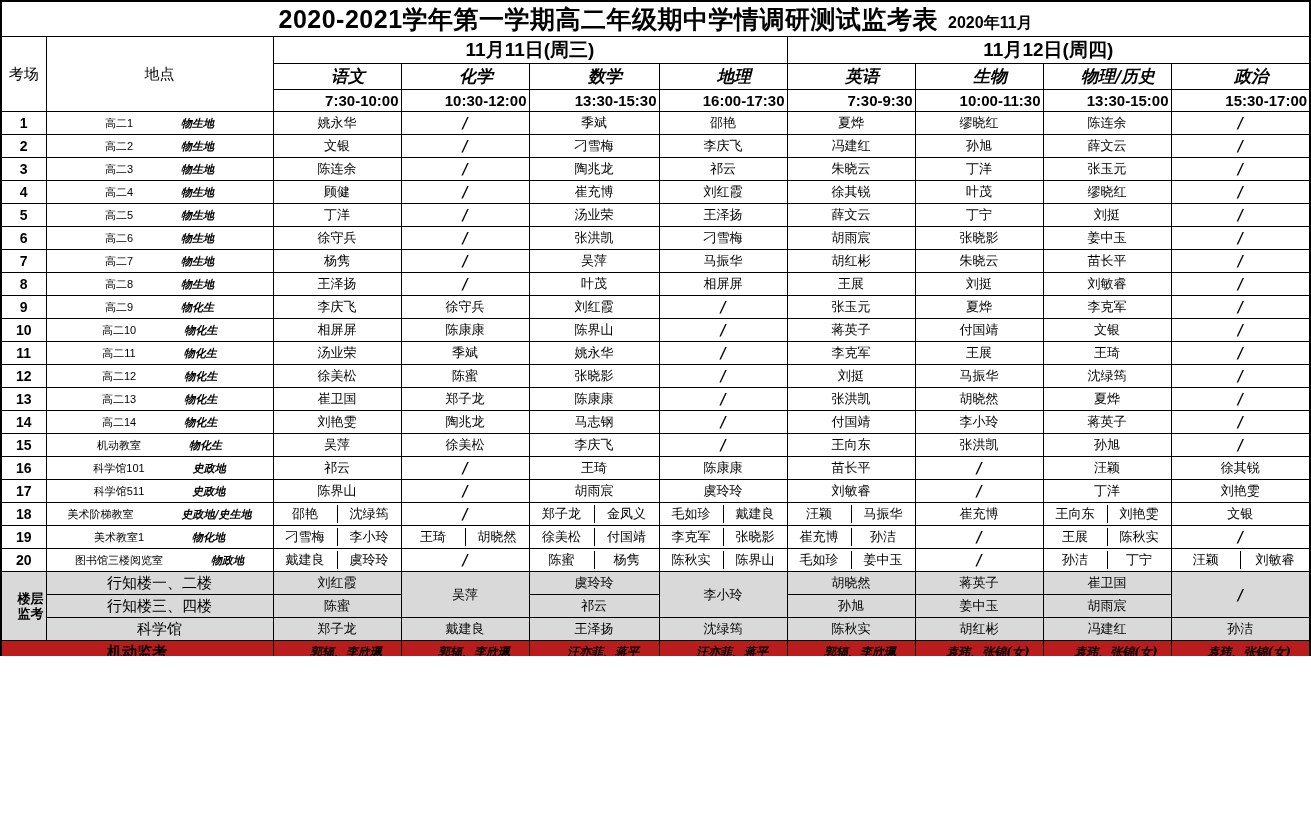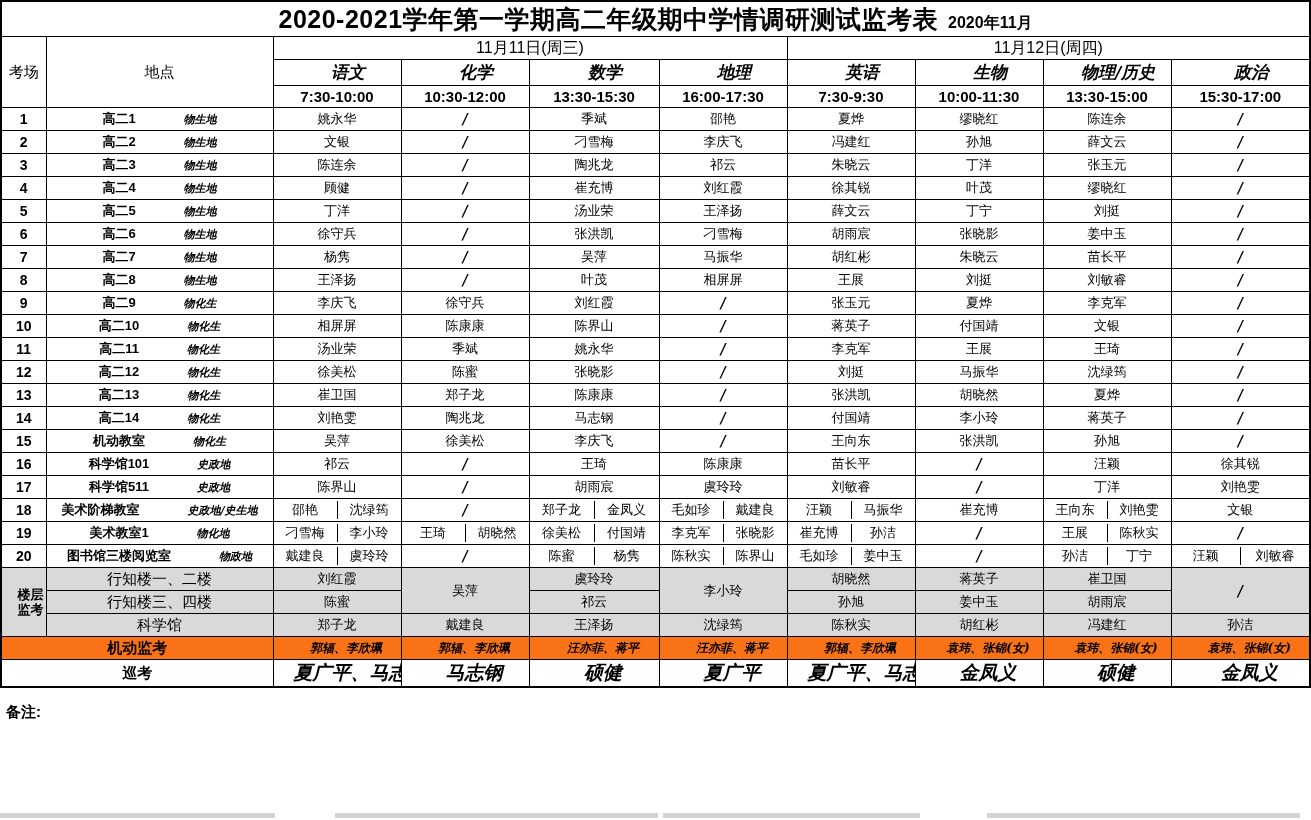--- a/index.html
+++ b/index.html
@@ -1,45 +1,45 @@
 <!DOCTYPE html>
 <html><head>
 <meta charset="utf-8">
 <style>
   html,body{margin:0;padding:0;background:#fff;}
   body{width:1311px;height:820px;font-family:"Liberation Sans",sans-serif;color:#000;}
-  .page{position:relative;width:1311px;height:820px;background:#fff;overflow:hidden;}
+  .page{position:relative;width:1311px;height:656px;background:#fff;overflow:hidden;}
   table{border-collapse:collapse;table-layout:fixed;width:1309px;border:2px solid #000;margin:0;}
   td{border:1px solid #000;text-align:center;vertical-align:middle;overflow:hidden;padding:0 2px;white-space:nowrap;}
   .title-row td{height:34px;border-bottom:1px solid #000;}
   .t-title{font-size:25px;font-weight:bold;letter-spacing:0.5px;}
   .t-sub{font-size:16px;font-weight:bold;margin-left:10px;}
   .h1 td{height:22px;}
   .h2 td{height:25px;padding-left:24px;}
   .h3 td{height:21px;}
   tbody tr{height:23px;}
   .printed{font-weight:bold;}
   .hdr{font-size:15px;font-weight:normal;}
-  .date{font-size:16px;font-weight:normal;}
+  .date{font-size:19px;font-weight:bold;}
   .subj{font-family:"DejaVu Serif",serif;font-style:italic;font-weight:bold;font-size:17px;}
-  .time{font-size:15px;font-weight:bold;}
+  .time{font-size:15px;font-weight:bold;text-align:right;}
   .room{font-size:14px;}
   .locwrap{display:flex;align-items:center;justify-content:center;gap:8px;}
-  .locname{font-size:13px;font-weight:bold;}
+  .locname{font-size:11px;font-weight:normal;}
   .tag{font-family:"DejaVu Serif",serif;font-style:italic;font-size:11px;font-weight:bold;margin-left:40px;}
   .name{font-family:"DejaVu Serif",serif;font-size:13px;}
   .slash{font-family:"DejaVu Serif",serif;font-style:italic;font-weight:bold;font-size:14px;}
   .p0{padding:0;}
   .split{display:flex;width:100%;height:100%;align-items:stretch;}
   .split>div{flex:1;display:flex;align-items:center;justify-content:center;overflow:hidden;}
   .split>div+div{border-left:1px solid #000;}
   .floor-row td{background:#d9d9d9;}
   .floor-label div{font-size:13px;font-weight:bold;line-height:15px;text-align:right;}
   .locplain{font-size:15px;font-weight:normal;}
-  .mobile-row td{background:#f97316;text-align:center;}
+  .mobile-row td{background:#b91c1c;text-align:center;}
   .sec-label{font-size:15px;font-weight:bold;}
   .cursive{font-family:"DejaVu Serif",serif;font-style:italic;font-weight:bold;padding-left:20px;}
   .c-small{font-size:12px;}
   .c-big{font-size:19px;}
   .patrol-row{height:27px;margin-left:32px;}
   .notes{padding:14px 6px 0 6px;font-weight:bold;font-size:15px;line-height:20px;text-align:justify;}
   .notes-title{font-size:15px;font-weight:bold;}
   .sliver{position:absolute;height:5px;background:#d4d4d4;top:813px;}
 </style>
 </head>

